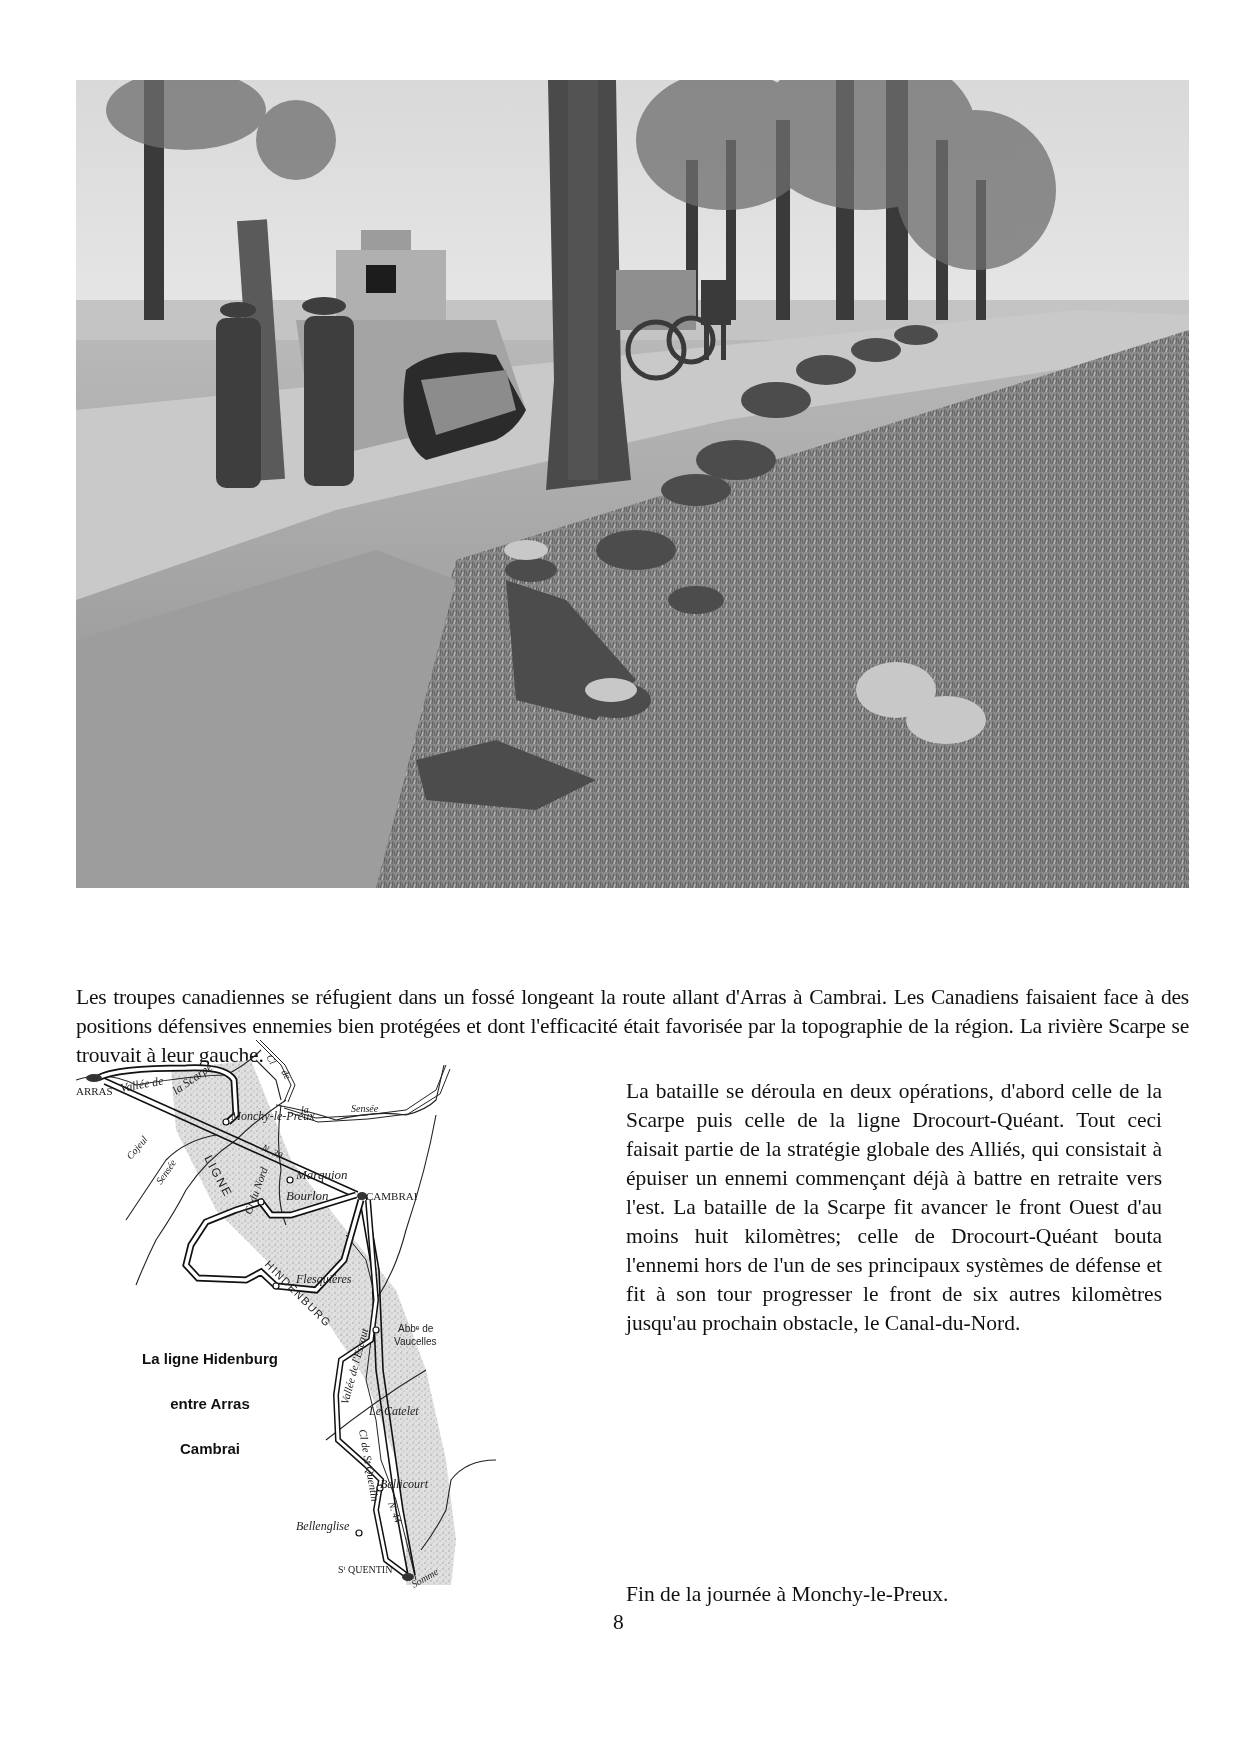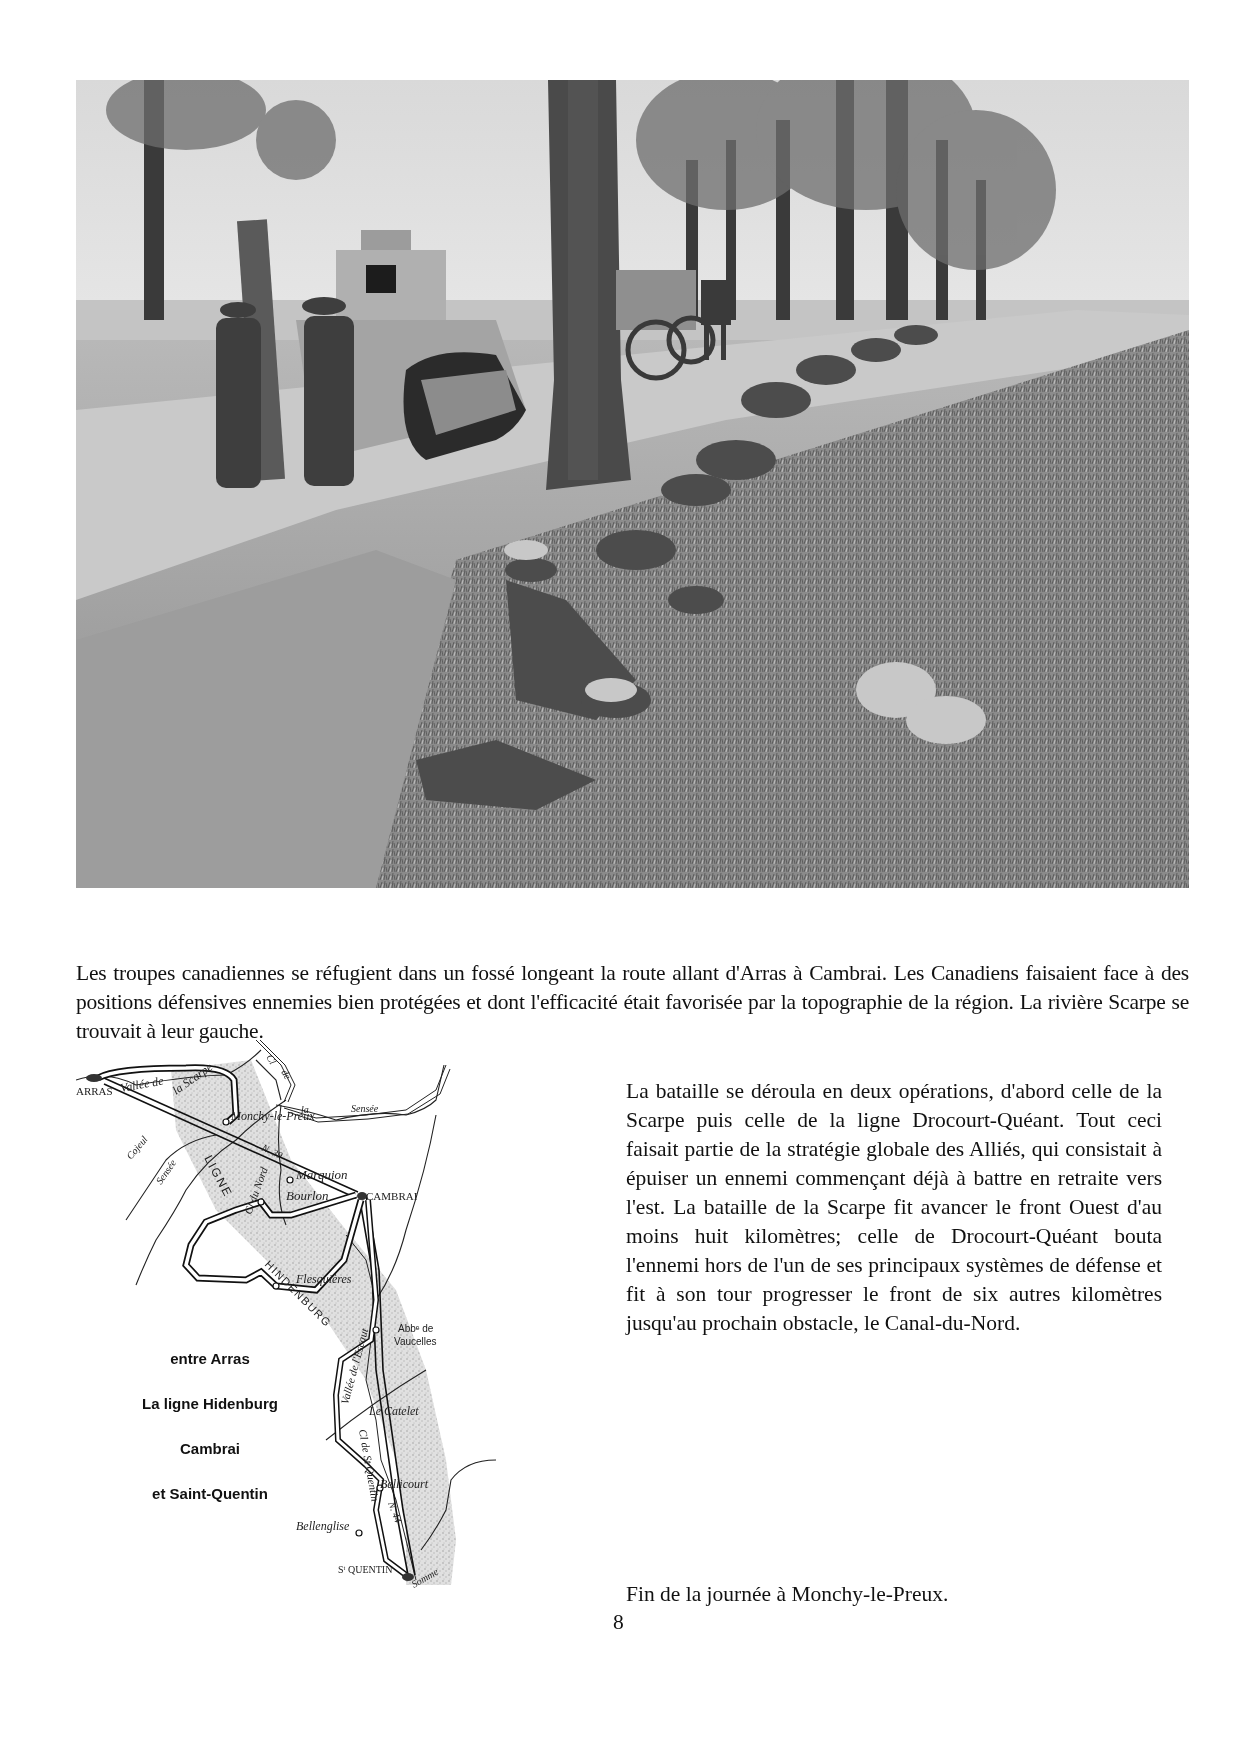--- a/index.html
+++ b/index.html
@@ -5,21 +5,21 @@
   html, body { margin: 0; padding: 0; background: #ffffff; }
   body { width: 1242px; height: 1754px; position: relative; overflow: hidden;
          font-family: "Liberation Serif", "DejaVu Serif", serif; color: #111; }
 
   
   .photo { position: absolute; left: 76px; top: 80px; width: 1113px; height: 808px;
            overflow: hidden; background: #cfcfcf; }
   .photo svg { display: block; width: 100%; height: 100%; }
 
   
-  .caption { position: absolute; left: 76px; top: 959px; width: 1113px;
+  .caption { position: absolute; left: 76px; top: 983px; width: 1113px;
              font-size: 21.5px; line-height: 29px; text-align: justify;
              text-align-last: left; letter-spacing: -0.2px; }
 
   
   .map { position: absolute; left: 76px; top: 1040px; width: 420px; height: 550px; }
   .map svg { display: block; width: 100%; height: 100%; }
   .map-legend { position: absolute; left: 110px; top: 1350px; width: 200px;
                 font-family: "Liberation Sans", "DejaVu Sans", sans-serif;
                 font-weight: bold; font-size: 15px; text-align: center; color: #111; }
   .map-legend div { height: 45px; line-height: 18px; }
@@ -237,21 +237,20 @@
     <text class="maplabel" x="185" y="110" font-size="10" transform="rotate(25 185 110)">N. 39</text>
     <text class="maplabel" x="312" y="463" font-size="10" transform="rotate(70 312 463)">N. 44</text>
     <text class="mapsans" x="128" y="118" font-size="12" transform="rotate(62 128 118)" letter-spacing="2">LIGNE</text>
     <text class="mapsans" x="188" y="225" font-size="11" transform="rotate(45 188 225)" letter-spacing="1.5">HINDENBURG</text>
     <text class="maplabel" x="272" y="365" font-size="11" transform="rotate(-75 272 365)">Vallée de l'Escaut</text>
     <text class="maplabel" x="283" y="390" font-size="11" transform="rotate(80 283 390)">Cl de St Quentin</text>
     <text class="maplabel" x="338" y="548" font-size="10" transform="rotate(-30 338 548)">Somme</text>
   </svg>
 </div>
 <div class="map-legend">
+  <div>La ligne Hidenburg</div>
   <div>entre Arras</div>
-  <div>La ligne Hidenburg</div>
   <div>Cambrai</div>
-  <div>et Saint-Quentin</div>
 </div>
 
 <p class="body-text" style="margin:0">La bataille se déroula en deux opérations, d'abord celle de la Scarpe puis celle de la ligne Drocourt-Quéant. Tout ceci faisait partie de la stratégie globale des Alliés, qui consistait à épuiser un ennemi commençant déjà à battre en retraite vers l'est. La bataille de la Scarpe fit avancer le front Ouest d'au moins huit kilomètres; celle de Drocourt-Quéant bouta l'ennemi hors de l'un de ses principaux systèmes de défense et fit à son tour progresser le front de six autres kilomètres jusqu'au prochain obstacle, le Canal-du-Nord.</p>
 <div class="photo-caption-2">Fin de la journée à Monchy-le-Preux.</div>
 <div class="page-number">8</div>
 
 </body></html>

